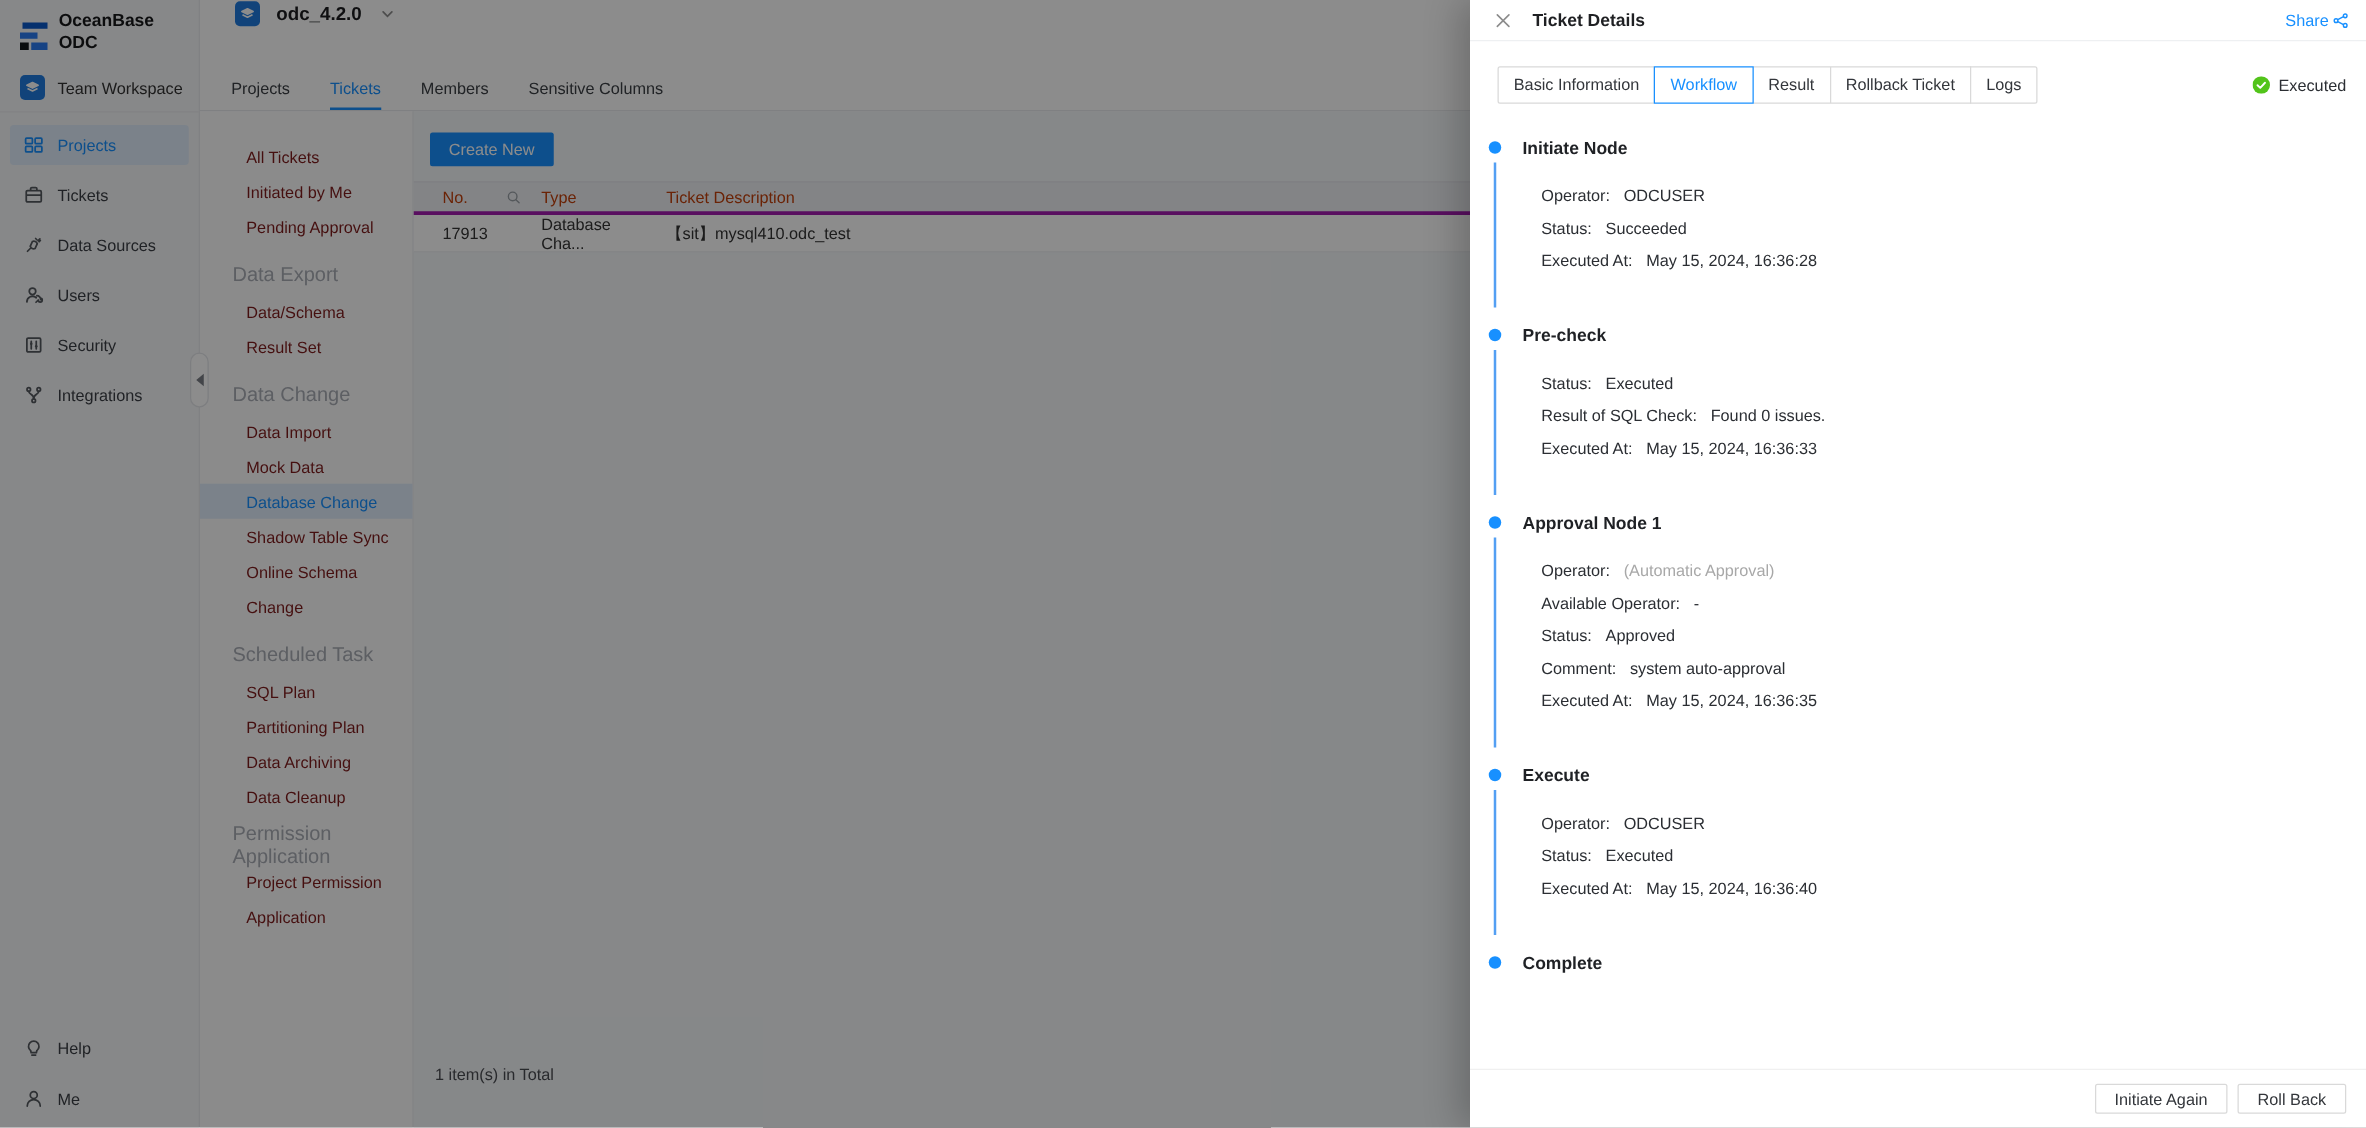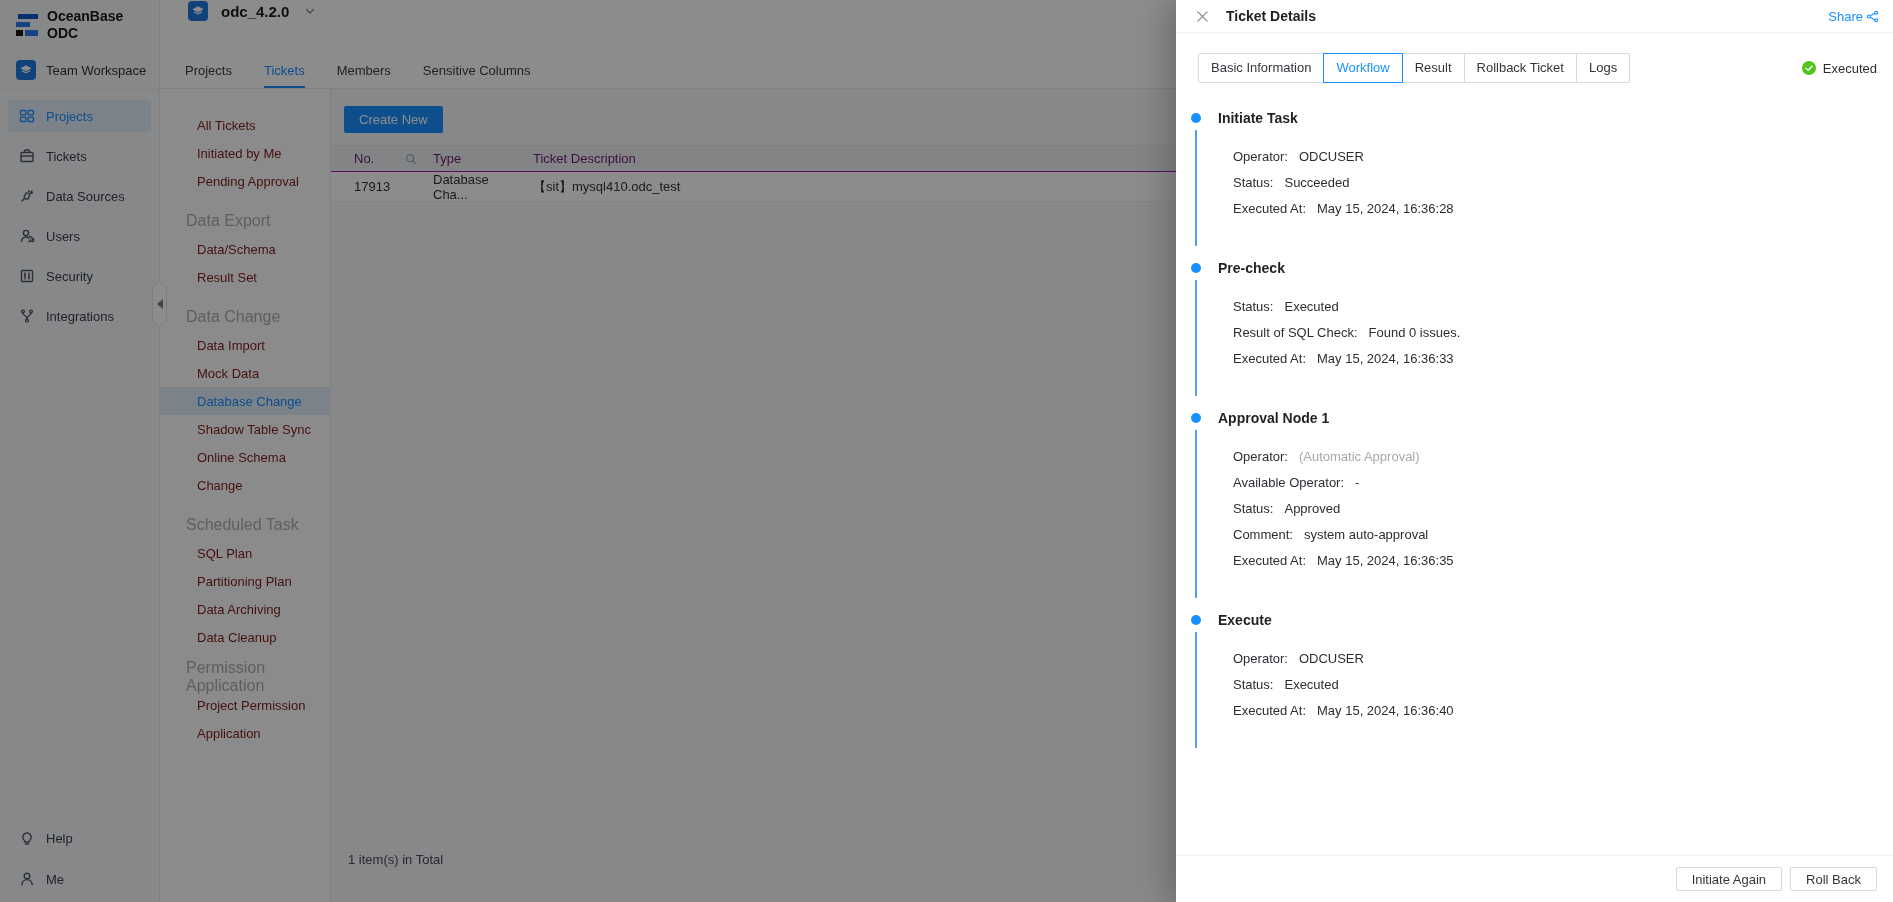--- a/index.html
+++ b/index.html
@@ -9,21 +9,21 @@
     font-family:"Liberation Sans","DejaVu Sans",sans-serif;
     color:#262626; font-size:13px;
   }
   svg { display:block; }
 
   
   .sidebar {
     position:absolute; left:0; top:0; width:160px; height:902px;
     background:#f6f7f9; border-right:1px solid #e9ebee; z-index:1;
   }
-  .logo { position:absolute; left:16px; top:8px; display:flex; gap:9px; align-items:center; }
+  .logo { position:absolute; left:16px; top:8px; display:flex; gap:9px; align-items:flex-end; }
   .logo-mark { width:22px; height:26px; position:relative; }
   .logo-mark .b1 { position:absolute; left:2px; top:2px;  width:20px; height:5px; background:#0a58c8; }
   .logo-mark .b2 { position:absolute; left:0px; top:10px; width:14px; height:5px; background:#2a7bf0; }
   .logo-mark .b3 { position:absolute; left:0px; top:18px; width:7px;  height:6px; background:#13161b; }
   .logo-mark .b4 { position:absolute; left:9px; top:18px; width:13px; height:6px; background:#2a7bf0; }
   .logo-text { font-weight:bold; font-size:14px; line-height:17px; color:#17181a; }
   .workspace {
     position:absolute; left:8px; right:8px; top:56px; height:28px;
     display:flex; align-items:center; gap:10px; padding-left:8px; color:#333;
   }
@@ -87,22 +87,22 @@
     position:absolute; left:331px; top:89px; width:845px; height:813px;
     background:#f5f7fa; z-index:1;
   }
   .btn-primary {
     position:absolute; left:13px; top:17px; height:27px; padding:0 15px;
     background:#1890ff; color:#fff; border:none; border-radius:2px;
     font-size:13px; cursor:pointer;
   }
   .tbl-header {
     position:absolute; left:0; top:56px; width:845px; height:27px;
-    background:#eff1f5; border-top:1px solid #e6e8ec; border-bottom:1px solid #a21caf;
-    color:#701a75;
+    background:#eff1f5; border-top:1px solid #e6e8ec; border-bottom:3px solid #a21caf;
+    color:#c2410c;
   }
   .tbl-row {
     position:absolute; left:0; top:83px; width:845px; height:30px;
     background:#fff; border-bottom:1px solid #eceef1; color:#333;
   }
   .cell { position:absolute; top:0; height:100%; display:flex; align-items:center; }
   .c-no   { left:23px;  width:70px; }
   .c-ico  { left:74px; color:#9aa0a6; }
   .c-type { left:102px; width:92px; }
   .c-desc { left:202px; width:400px; }
@@ -394,21 +394,21 @@
       </span>
       <span>Executed</span>
     </div>
   </div>
 
   <div class="timeline">
 
     <div class="tl-node">
       <span class="tl-dot"></span>
       <span class="tl-line"></span>
-      <div class="tl-title">Initiate Task</div>
+      <div class="tl-title">Initiate Node</div>
       <div class="tl-row">
         <span class="lab">Operator:</span><span class="val">ODCUSER</span>
       </div>
       <div class="tl-row">
         <span class="lab">Status:</span><span class="val">Succeeded</span>
       </div>
       <div class="tl-row">
         <span class="lab">Executed At:</span><span class="val">May 15, 2024, 16:36:28</span>
       </div>
     </div>
@@ -457,20 +457,24 @@
         <span class="lab">Operator:</span><span class="val">ODCUSER</span>
       </div>
       <div class="tl-row">
         <span class="lab">Status:</span><span class="val">Executed</span>
       </div>
       <div class="tl-row">
         <span class="lab">Executed At:</span><span class="val">May 15, 2024, 16:36:40</span>
       </div>
     </div>
 
+    <div class="tl-node last">
+      <span class="tl-dot"></span>
+      <div class="tl-title">Complete</div>
+    </div>
 
   </div>
 
   <div class="drawer-footer">
     <button class="btn-ghost">Initiate Again</button>
     <button class="btn-ghost">Roll Back</button>
   </div>
 </div>
 
 </body></html>

